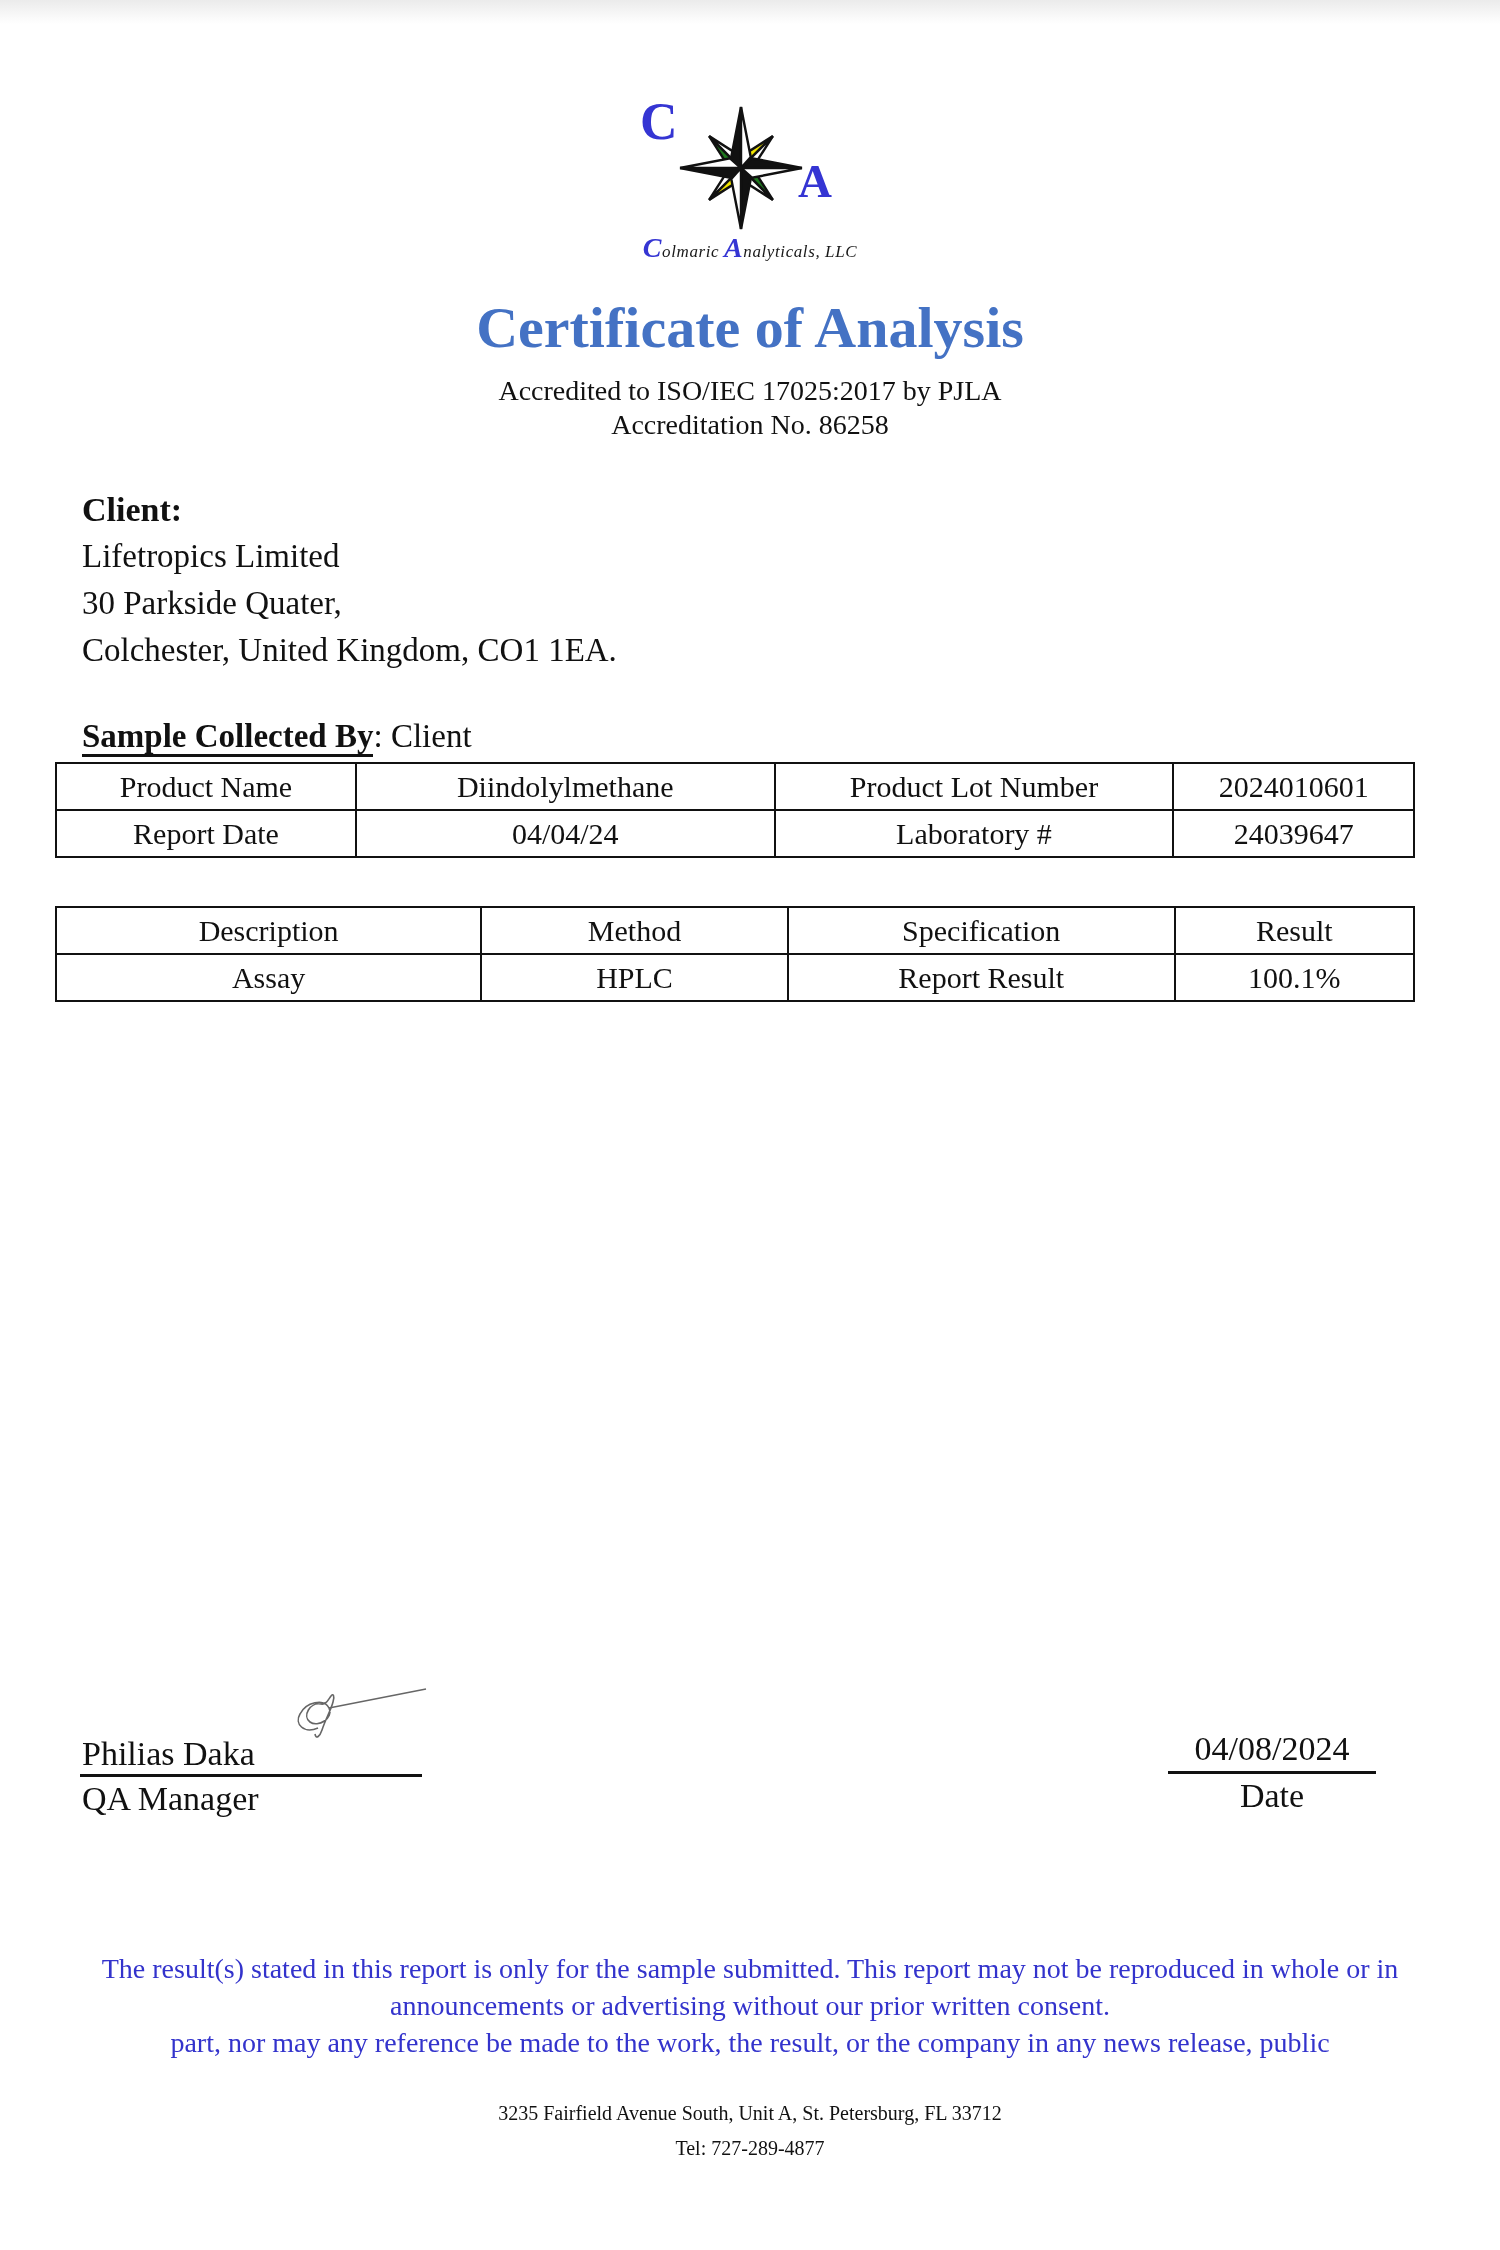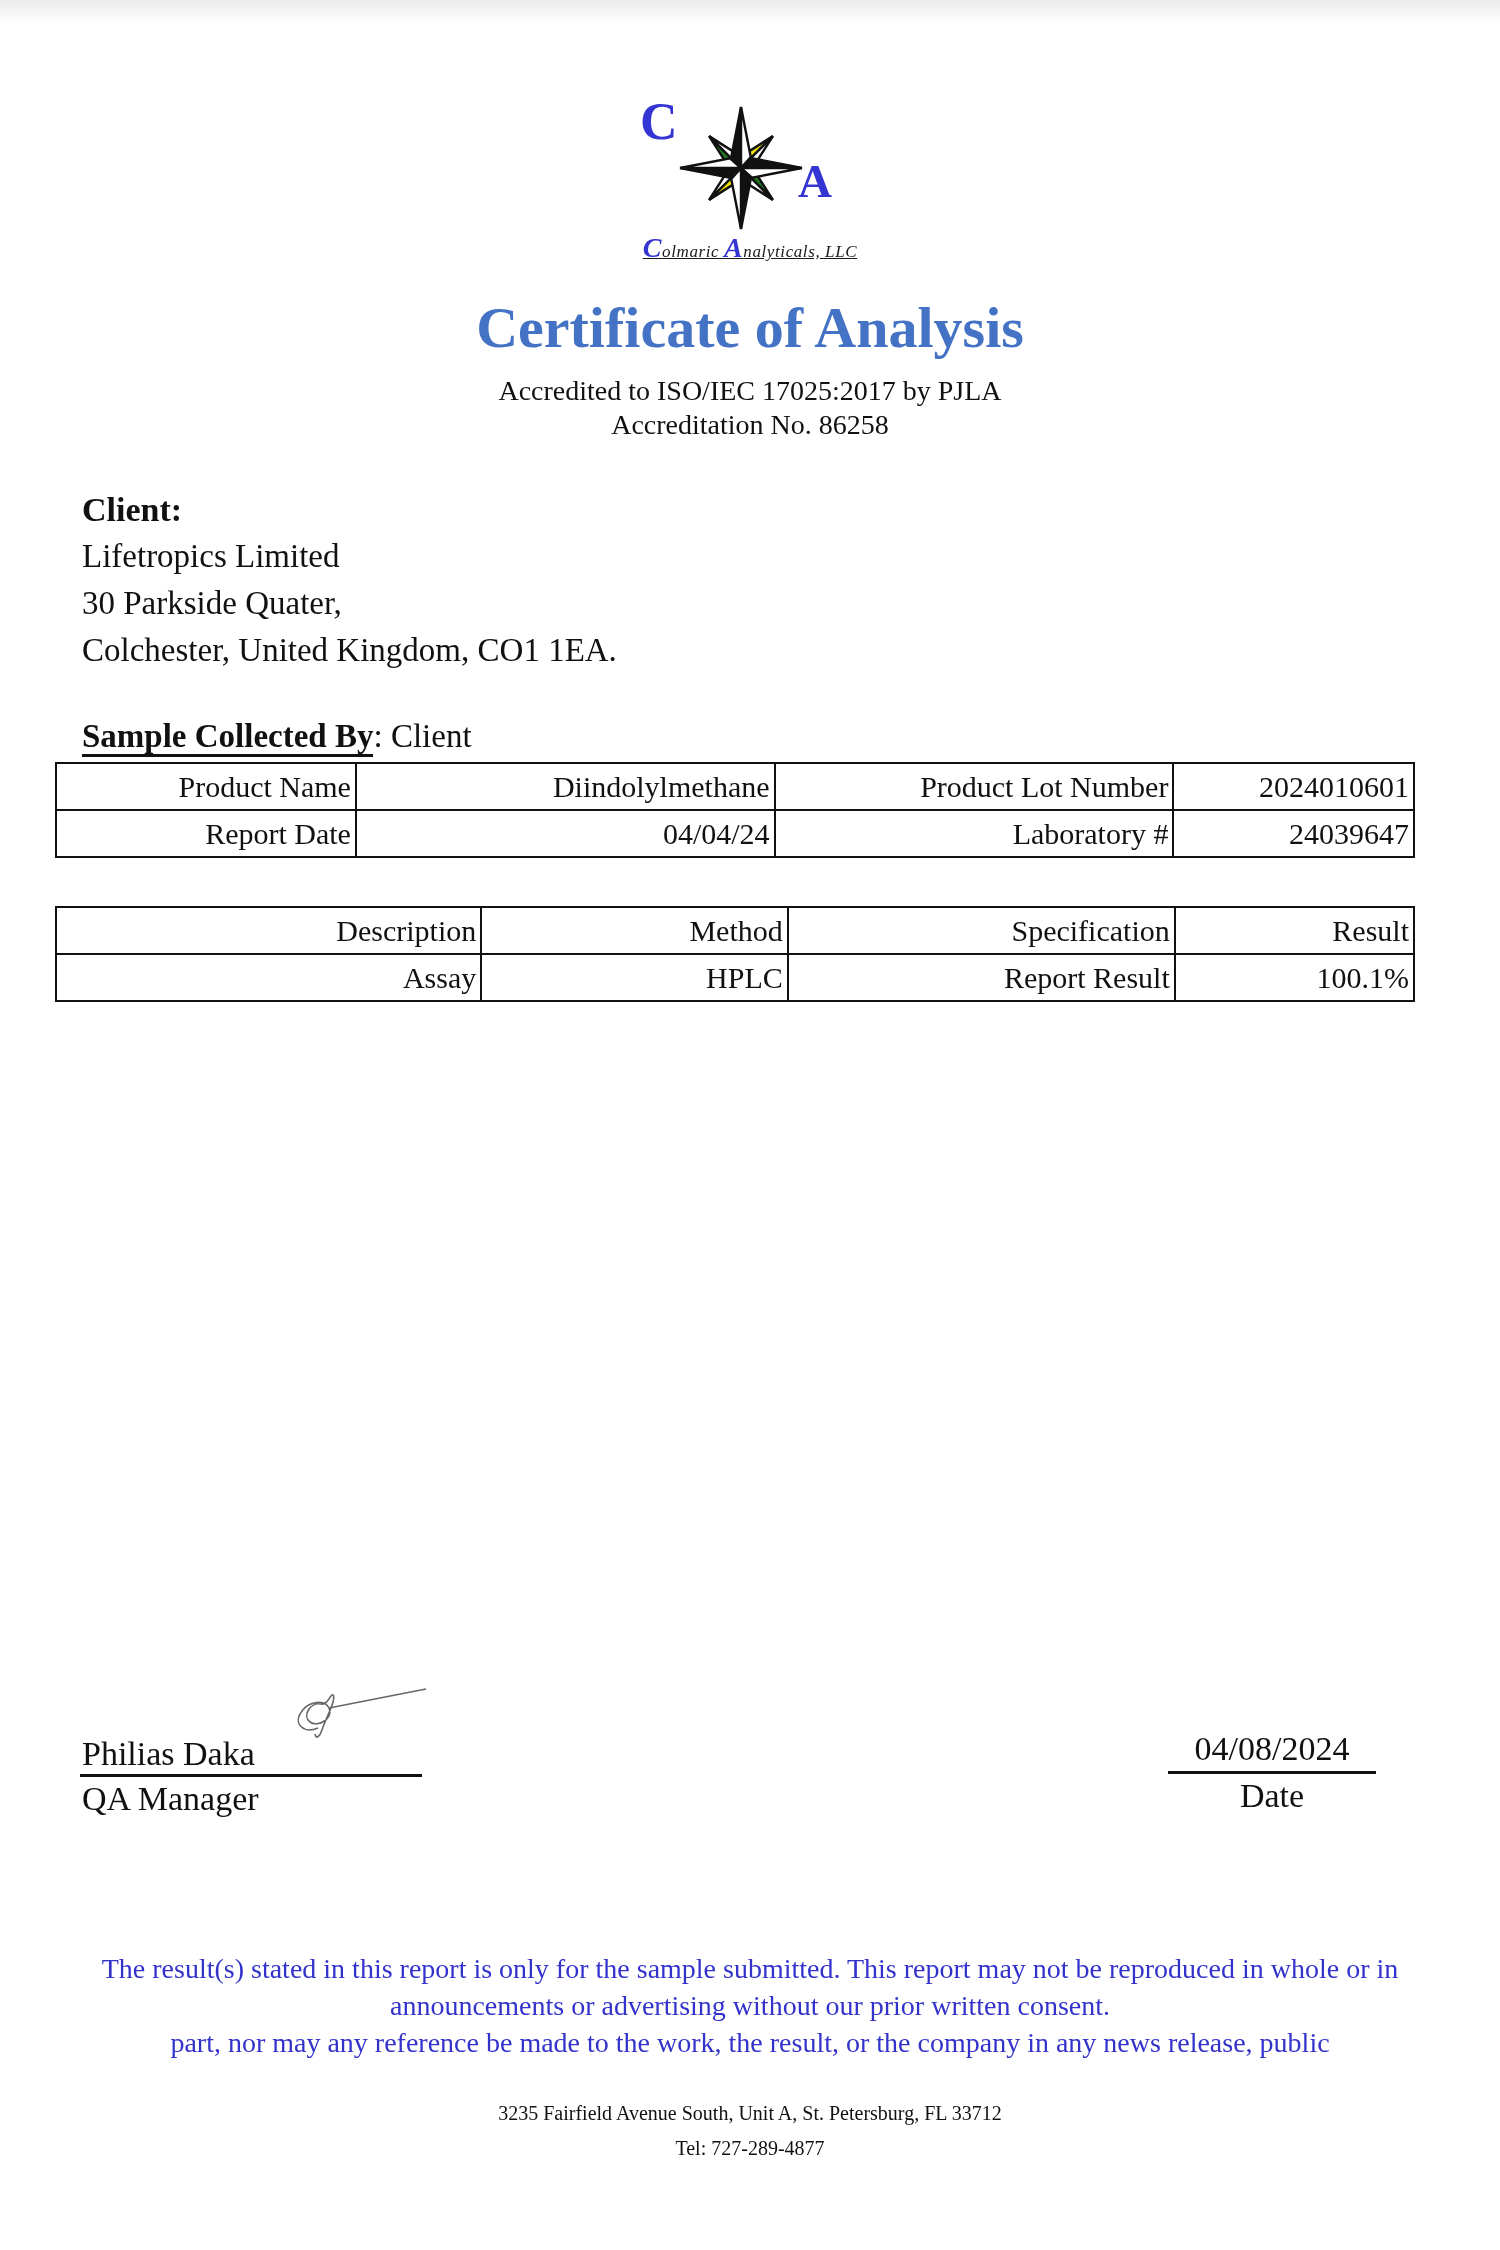--- a/index.html
+++ b/index.html
@@ -18,37 +18,37 @@
   .top-fade{position:absolute;top:0;left:0;width:100%;height:24px;
     background:linear-gradient(#ebebeb,#ffffff);}
   
   .logo{position:absolute;left:600px;top:96px;width:300px;height:172px;}
   .logo .star{position:absolute;left:55px;top:8px;}
   .mono-c{position:absolute;left:40px;top:0px;font-size:52px;font-weight:bold;
     color:var(--logo_blue);line-height:1;}
   .mono-a{position:absolute;left:198px;top:62px;font-size:47px;font-weight:bold;
     color:var(--logo_blue);line-height:1;}
   .brand{position:absolute;left:-20px;top:136px;width:340px;text-align:center;
-    font-style:italic;font-size:17px;color:#1a1a1a;letter-spacing:.6px;white-space:nowrap;text-decoration:underline;}
+    font-style:italic;font-size:17px;color:#1a1a1a;letter-spacing:.6px;white-space:nowrap;}
   .brand .init{font-size:28px;font-weight:bold;color:var(--logo_blue);}
   
   .title{position:absolute;top:294px;left:0;width:100%;text-align:center;
     font-size:58px;font-weight:bold;color:var(--title_blue);}
   .accred{position:absolute;top:374px;left:0;width:100%;text-align:center;
     font-size:28px;line-height:34px;}
   
   .client{position:absolute;left:82px;top:486px;font-size:33px;line-height:47px;}
   .client-heading{font-weight:bold;font-size:34px;}
   
   .sample{position:absolute;left:82px;top:718px;font-size:33px;}
   .sample-label{font-weight:bold;border-bottom:3px solid var(--ink);}
   
   table.doc{border-collapse:collapse;position:absolute;left:55px;width:1360px;
     font-size:30px;table-layout:fixed;}
-  table.doc td,table.doc th{border:2.5px solid var(--ink);text-align:right;
+  table.doc td,table.doc th{border:2.5px solid var(--ink);text-align:center;
     height:45px;padding:0 4px;font-weight:normal;overflow:hidden;}
   table.t1{top:762px;}
   table.t2{top:906px;}
   .t1 .c0{width:22.0%;} .t1 .c1{width:31.0%;margin-top:31px;} .t1 .c2{width:29.5%;} .t1 .c3{width:17.5%;}
   .t2 .c0{width:31.5%;} .t2 .c1{width:22.5%;} .t2 .c2{width:28.6%;} .t2 .c3{width:17.4%;}
   
   .sig{position:absolute;left:80px;top:1684px;width:345px;}
   .scribble{position:absolute;left:208px;top:0;}
   .sig-name{margin-top:52px;font-size:34px;line-height:36px;padding-left:2px;}
   .sig-line{width:342px;border-top:3px solid var(--ink);margin-top:2px;}

